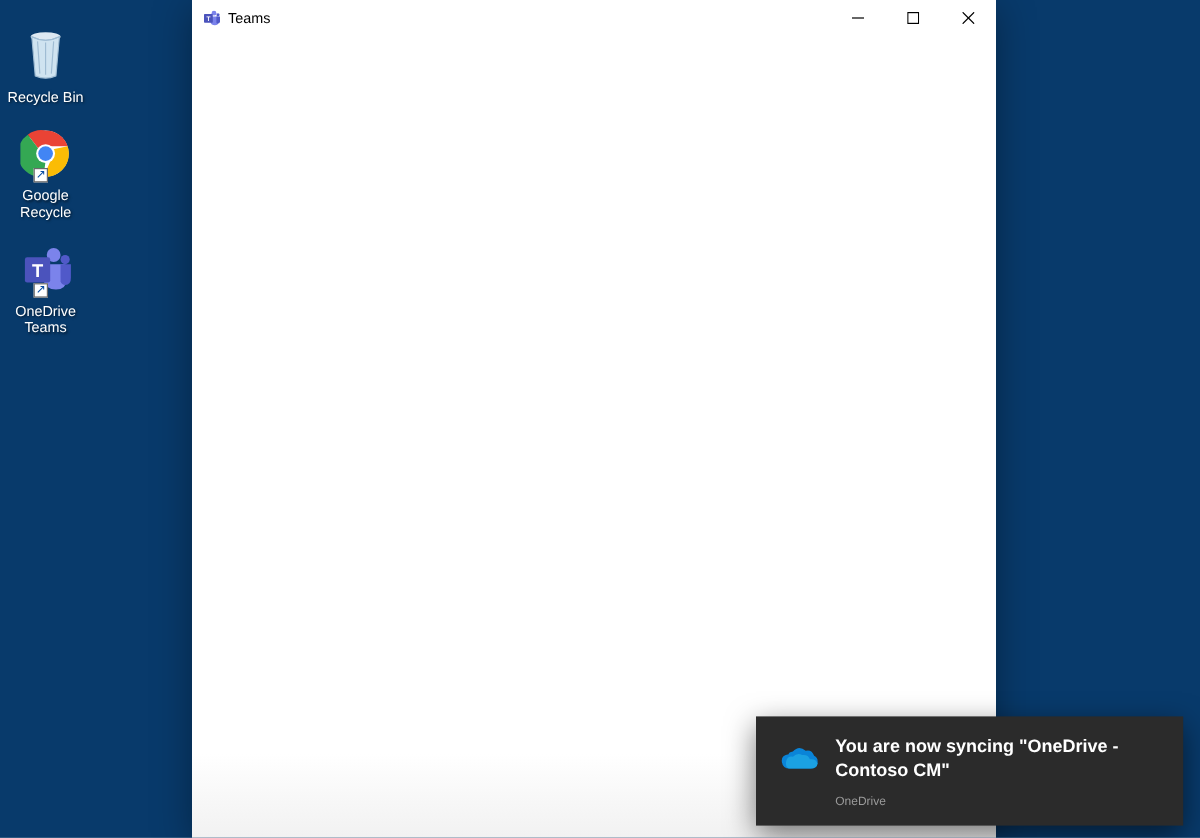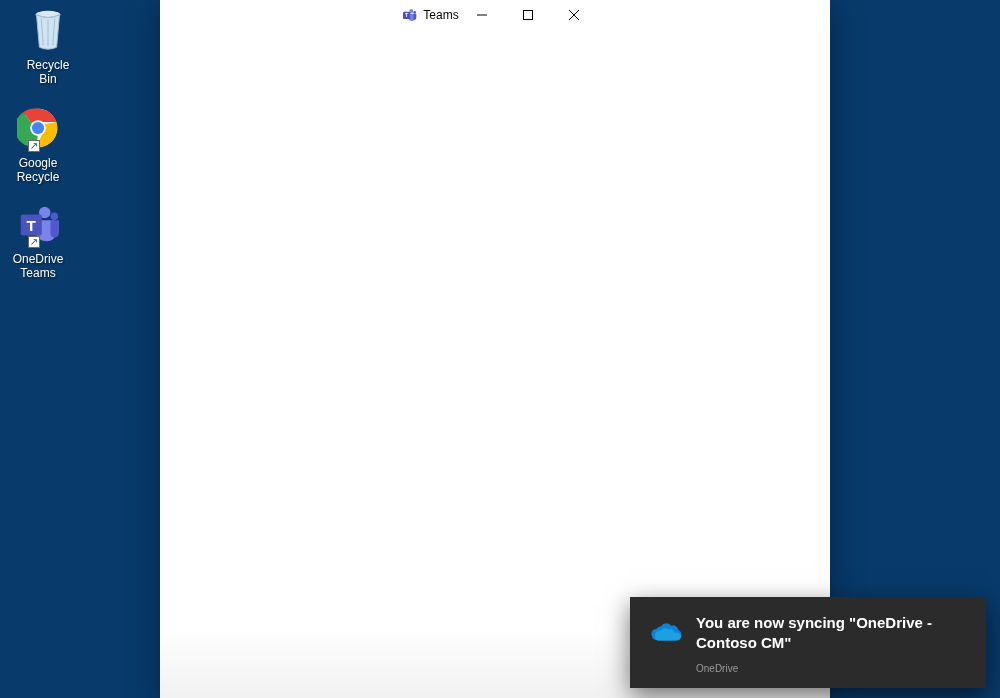--- a/index.html
+++ b/index.html
@@ -42,21 +42,21 @@
   }
   .icon-wrap { position: relative; width: 48px; height: 48px; margin: 0 auto 4px auto; }
 
   
   .window {
     position: absolute;
     left: 160px; top: 0;
     width: 670px; height: 698px;
     background: #ffffff;
     box-shadow: 0 6px 30px rgba(0,0,0,0.35);
-    display: flex; flex-direction: column; align-items: center;
+    display: flex; flex-direction: column;
   }
   .titlebar {
     height: 30px;
     display: flex; align-items: center;
     padding-left: 8px;
     color: #000;
     font-size: 12px;
   }
   .titlebar .title-icon {
     width: 16px; height: 16px; margin-right: 6px;
@@ -103,21 +103,21 @@
   }
   .toast .toast-content { flex: 1; }
   .toast .toast-title { font-weight: 600; font-size: 15px; line-height: 20px; }
   .toast .toast-body { color: #bdbdbd; margin-top: 6px; line-height: 18px; }
   .toast .toast-app { color: #9a9a9a; margin-top: 10px; font-size: 10px; }
 
 </style>
 </head>
 <body>
 
-<div class="desktop-icon" style="left:0px; top:6px;padding-left:20px;">
+<div class="desktop-icon" style="left:0px; top:22px;">
   <div class="icon-wrap">
     <div class="icon-img">
       <svg width="46" height="46" viewBox="0 0 48 48">
         <ellipse cx="24" cy="8" rx="13" ry="4" fill="#dce8f2"></ellipse>
         <path d="M12 8 L15 42 Q24 46 33 42 L36 8 Q24 14 12 8 Z" fill="#cfe3f0" stroke="#9fbcd3" stroke-width="1"></path>
         <path d="M12 8 Q24 14 36 8" fill="none" stroke="#9fbcd3" stroke-width="1"></path>
         <path d="M17 12 L19 40 M24 13 L24 41 M31 12 L29 40" stroke="#9fbcd3" stroke-width="1" fill="none"></path>
       </svg>
     </div>
   </div>

